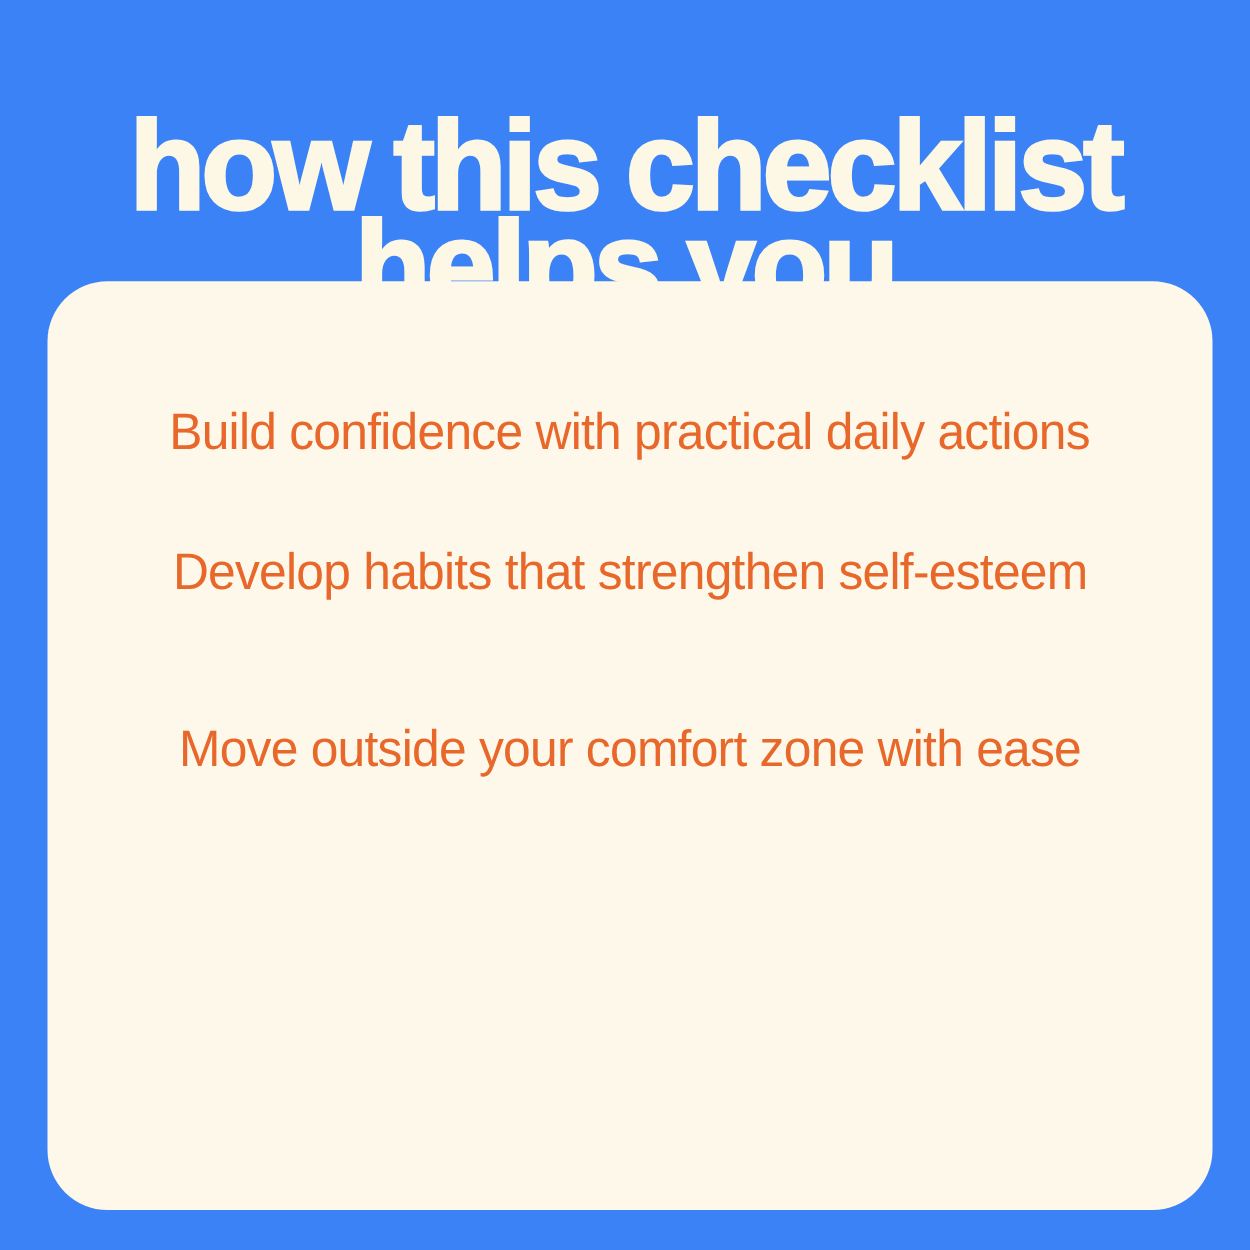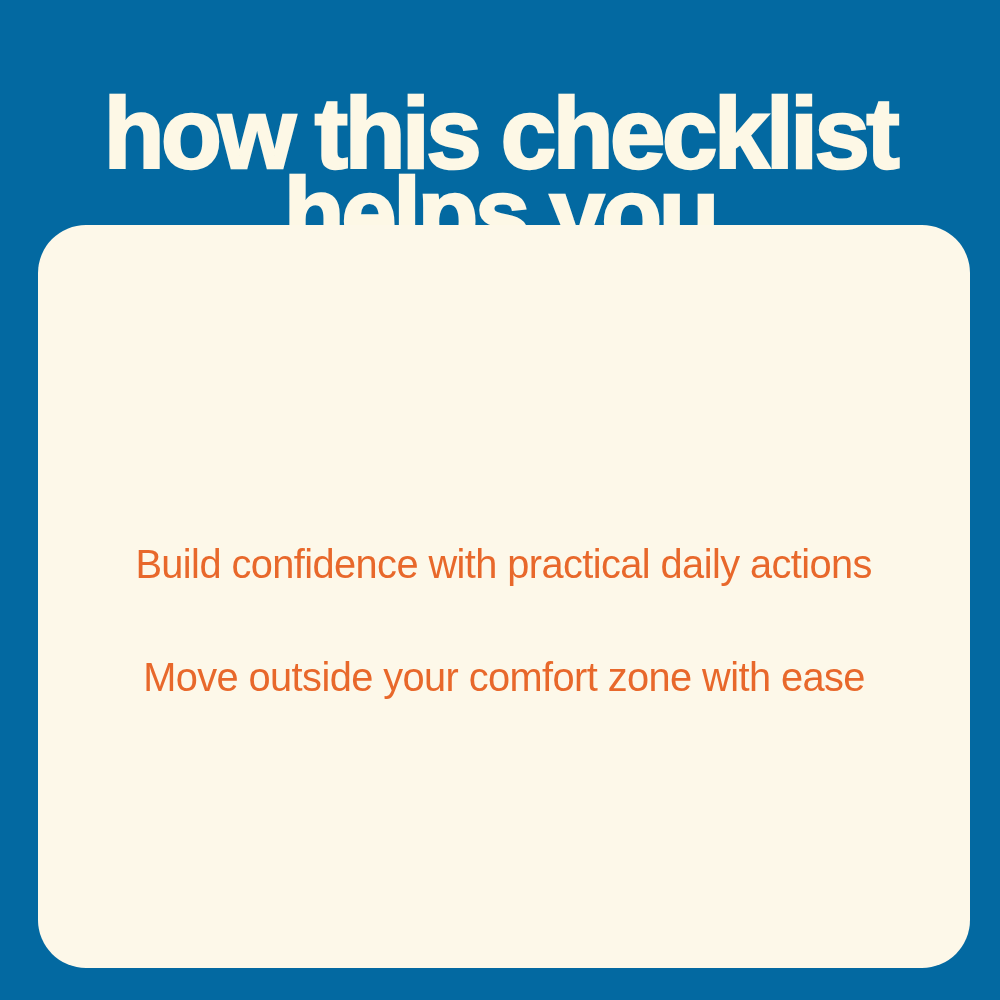--- a/index.html
+++ b/index.html
@@ -13,21 +13,21 @@
     overflow: hidden;
     background: #9a6bff;
     font-family: "Liberation Sans", sans-serif;
     -webkit-font-smoothing: antialiased;
   }
 
   .poster {
     position: relative;
     width: 1000px;
     height: 1000px;
-    background: #0369a1;
+    background: #3b82f6;
     box-sizing: border-box;
   }
 
   
   .headline {
     position: absolute;
     top: 26px;
     left: 0;
     width: 1000px;
     text-align: center;
@@ -56,21 +56,21 @@
     position: absolute;
     left: 38px;
     top: 225px;
     width: 932px;
     height: 743px;
     background: #fdf8e9;
     border-radius: 48px;
     box-sizing: border-box;
     display: flex;
     flex-direction: column;
-    justify-content: center;
+    justify-content: flex-start;
     align-items: stretch;
     padding: 0;
     overflow: hidden;
   }
 
   .checklist {
     list-style: none;
     margin: 0;
     padding: 0;
     width: 100%;
@@ -115,20 +115,23 @@
   </h1>
 
   <div class="card">
     <ul class="checklist">
 
       <li class="checklist-item">
         <span class="item-text">Build confidence with practical daily actions</span>
       </li>
 
 
+      <li class="checklist-item">
+        <span class="item-text">Develop habits that strengthen self-esteem</span>
+      </li>
 
 
       <li class="checklist-item">
         <span class="item-text">Move outside your comfort zone with ease</span>
       </li>
 
     </ul>
   </div>
 
 </div>

